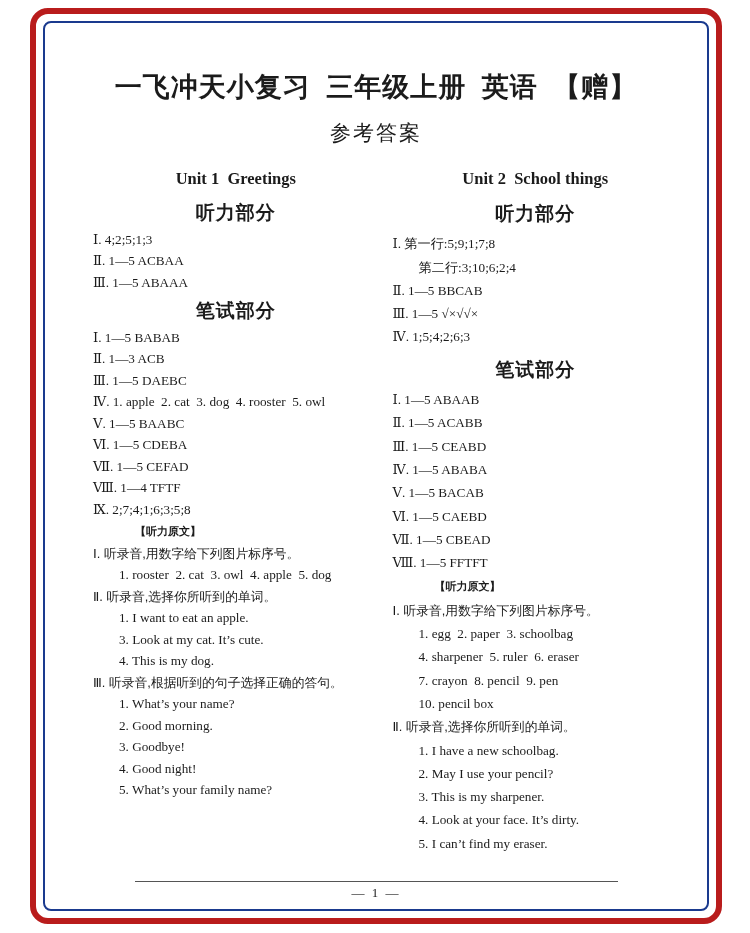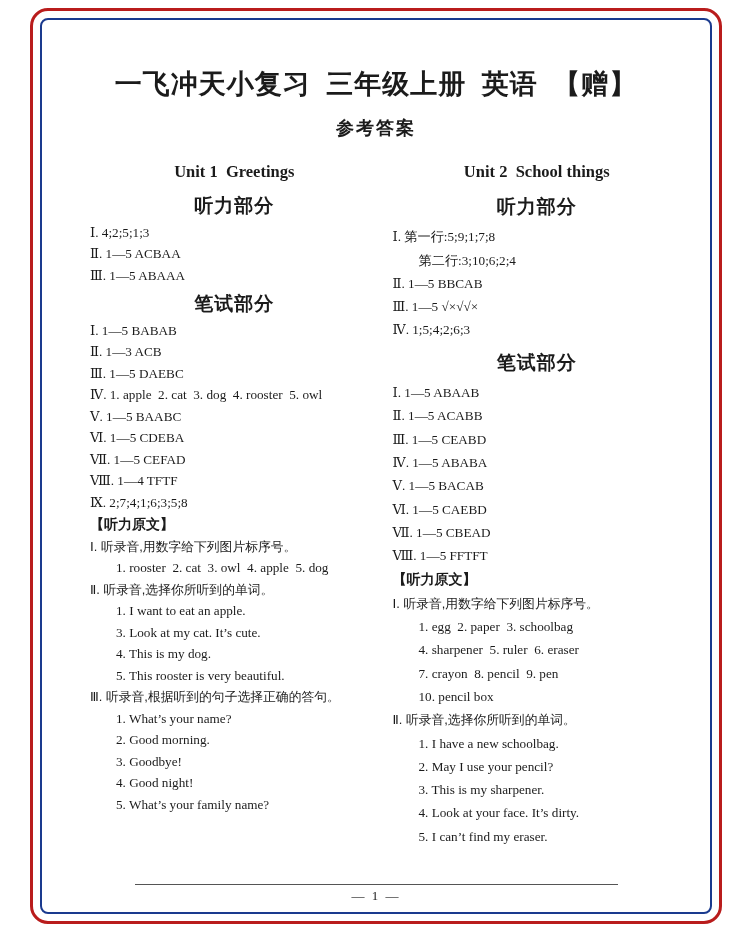--- a/index.html
+++ b/index.html
@@ -15,21 +15,21 @@
   .sheet {
     position: relative;
     width: 750px;
     height: 933px;
     background: #ffffff;
   }
   
   .frame-outer {
     position: absolute;
     left: 30px; top: 8px; right: 28px; bottom: 9px;
-    border: 3px solid #b91c1c;
+    border: 6px solid #b91c1c;
     border-radius: 18px;
   }
   
   .frame-inner {
     position: absolute;
     left: 7px; top: 7px; right: 7px; bottom: 7px;
     border: 2px solid #1a3a8e;
     border-radius: 8px;
   }
   .content {
@@ -41,22 +41,22 @@
     margin: 46px 0 0 0;
     text-align: center;
     font-size: 27px;
     font-weight: bold;
     letter-spacing: 1px;
     white-space: pre;
   }
   .subtitle {
     margin: 14px 0 0 0;
     text-align: center;
-    font-size: 18px;
-    font-weight: bold;
+    font-size: 21px;
+    font-weight: normal;
     letter-spacing: 2px;
   }
   .columns {
     display: flex;
     gap: 14px;
     padding: 22px 29px 0 48px;
     justify-content: center;
   }
   .column {
     flex: 1;
@@ -82,22 +82,23 @@
     font-size: 19px;
     text-align: center;
     margin: 7px 0 5px 0;
     white-space: normal;
     letter-spacing: 1px;
   }
   .col-1 .section-heading { margin: 9px 0 7px 0; }
   .transcript-heading {
     font-family: "Liberation Sans", "DejaVu Sans", sans-serif;
     font-weight: bold;
-    font-size: 14px;
+    font-size: 11px;
     margin-top: 1px;
+    margin-left: 42px;
   }
   .instruction {
     font-family: "Liberation Sans", "DejaVu Sans", sans-serif;
     font-weight: normal;
     font-size: 12.8px;
   }
   .sub { padding-left: 26px; }
   .footer {
     position: absolute;
     left: 0; right: 0; bottom: 8px;
@@ -140,21 +141,20 @@
               <div class="bl line">Ⅶ. 1—5 CEFAD</div>
               <div class="bl line">Ⅷ. 1—4 TFTF</div>
               <div class="bl line">Ⅸ. 2;7;4;1;6;3;5;8</div>
               <div class="bl transcript-heading">【听力原文】</div>
               <div class="bl instruction">Ⅰ. 听录音,用数字给下列图片标序号。</div>
               <div class="bl sub">1. rooster  2. cat  3. owl  4. apple  5. dog</div>
               <div class="bl instruction">Ⅱ. 听录音,选择你所听到的单词。</div>
               <div class="bl sub">1. I want to eat an apple.</div>
               <div class="bl sub">3. Look at my cat. It’s cute.</div>
               <div class="bl sub">4. This is my dog.</div>
-              <div class="bl sub">5. This rooster is very beautiful.</div>
               <div class="bl instruction">Ⅲ. 听录音,根据听到的句子选择正确的答句。</div>
               <div class="bl sub">1. What’s your name?</div>
               <div class="bl sub">2. Good morning.</div>
               <div class="bl sub">3. Goodbye!</div>
               <div class="bl sub">4. Good night!</div>
               <div class="bl sub">5. What’s your family name?</div>
             </section>
             <section class="column col-1">
               <h3 class="unit-title">Unit 2  School things</h3>
               <div class="bl section-heading">听力部分</div>

